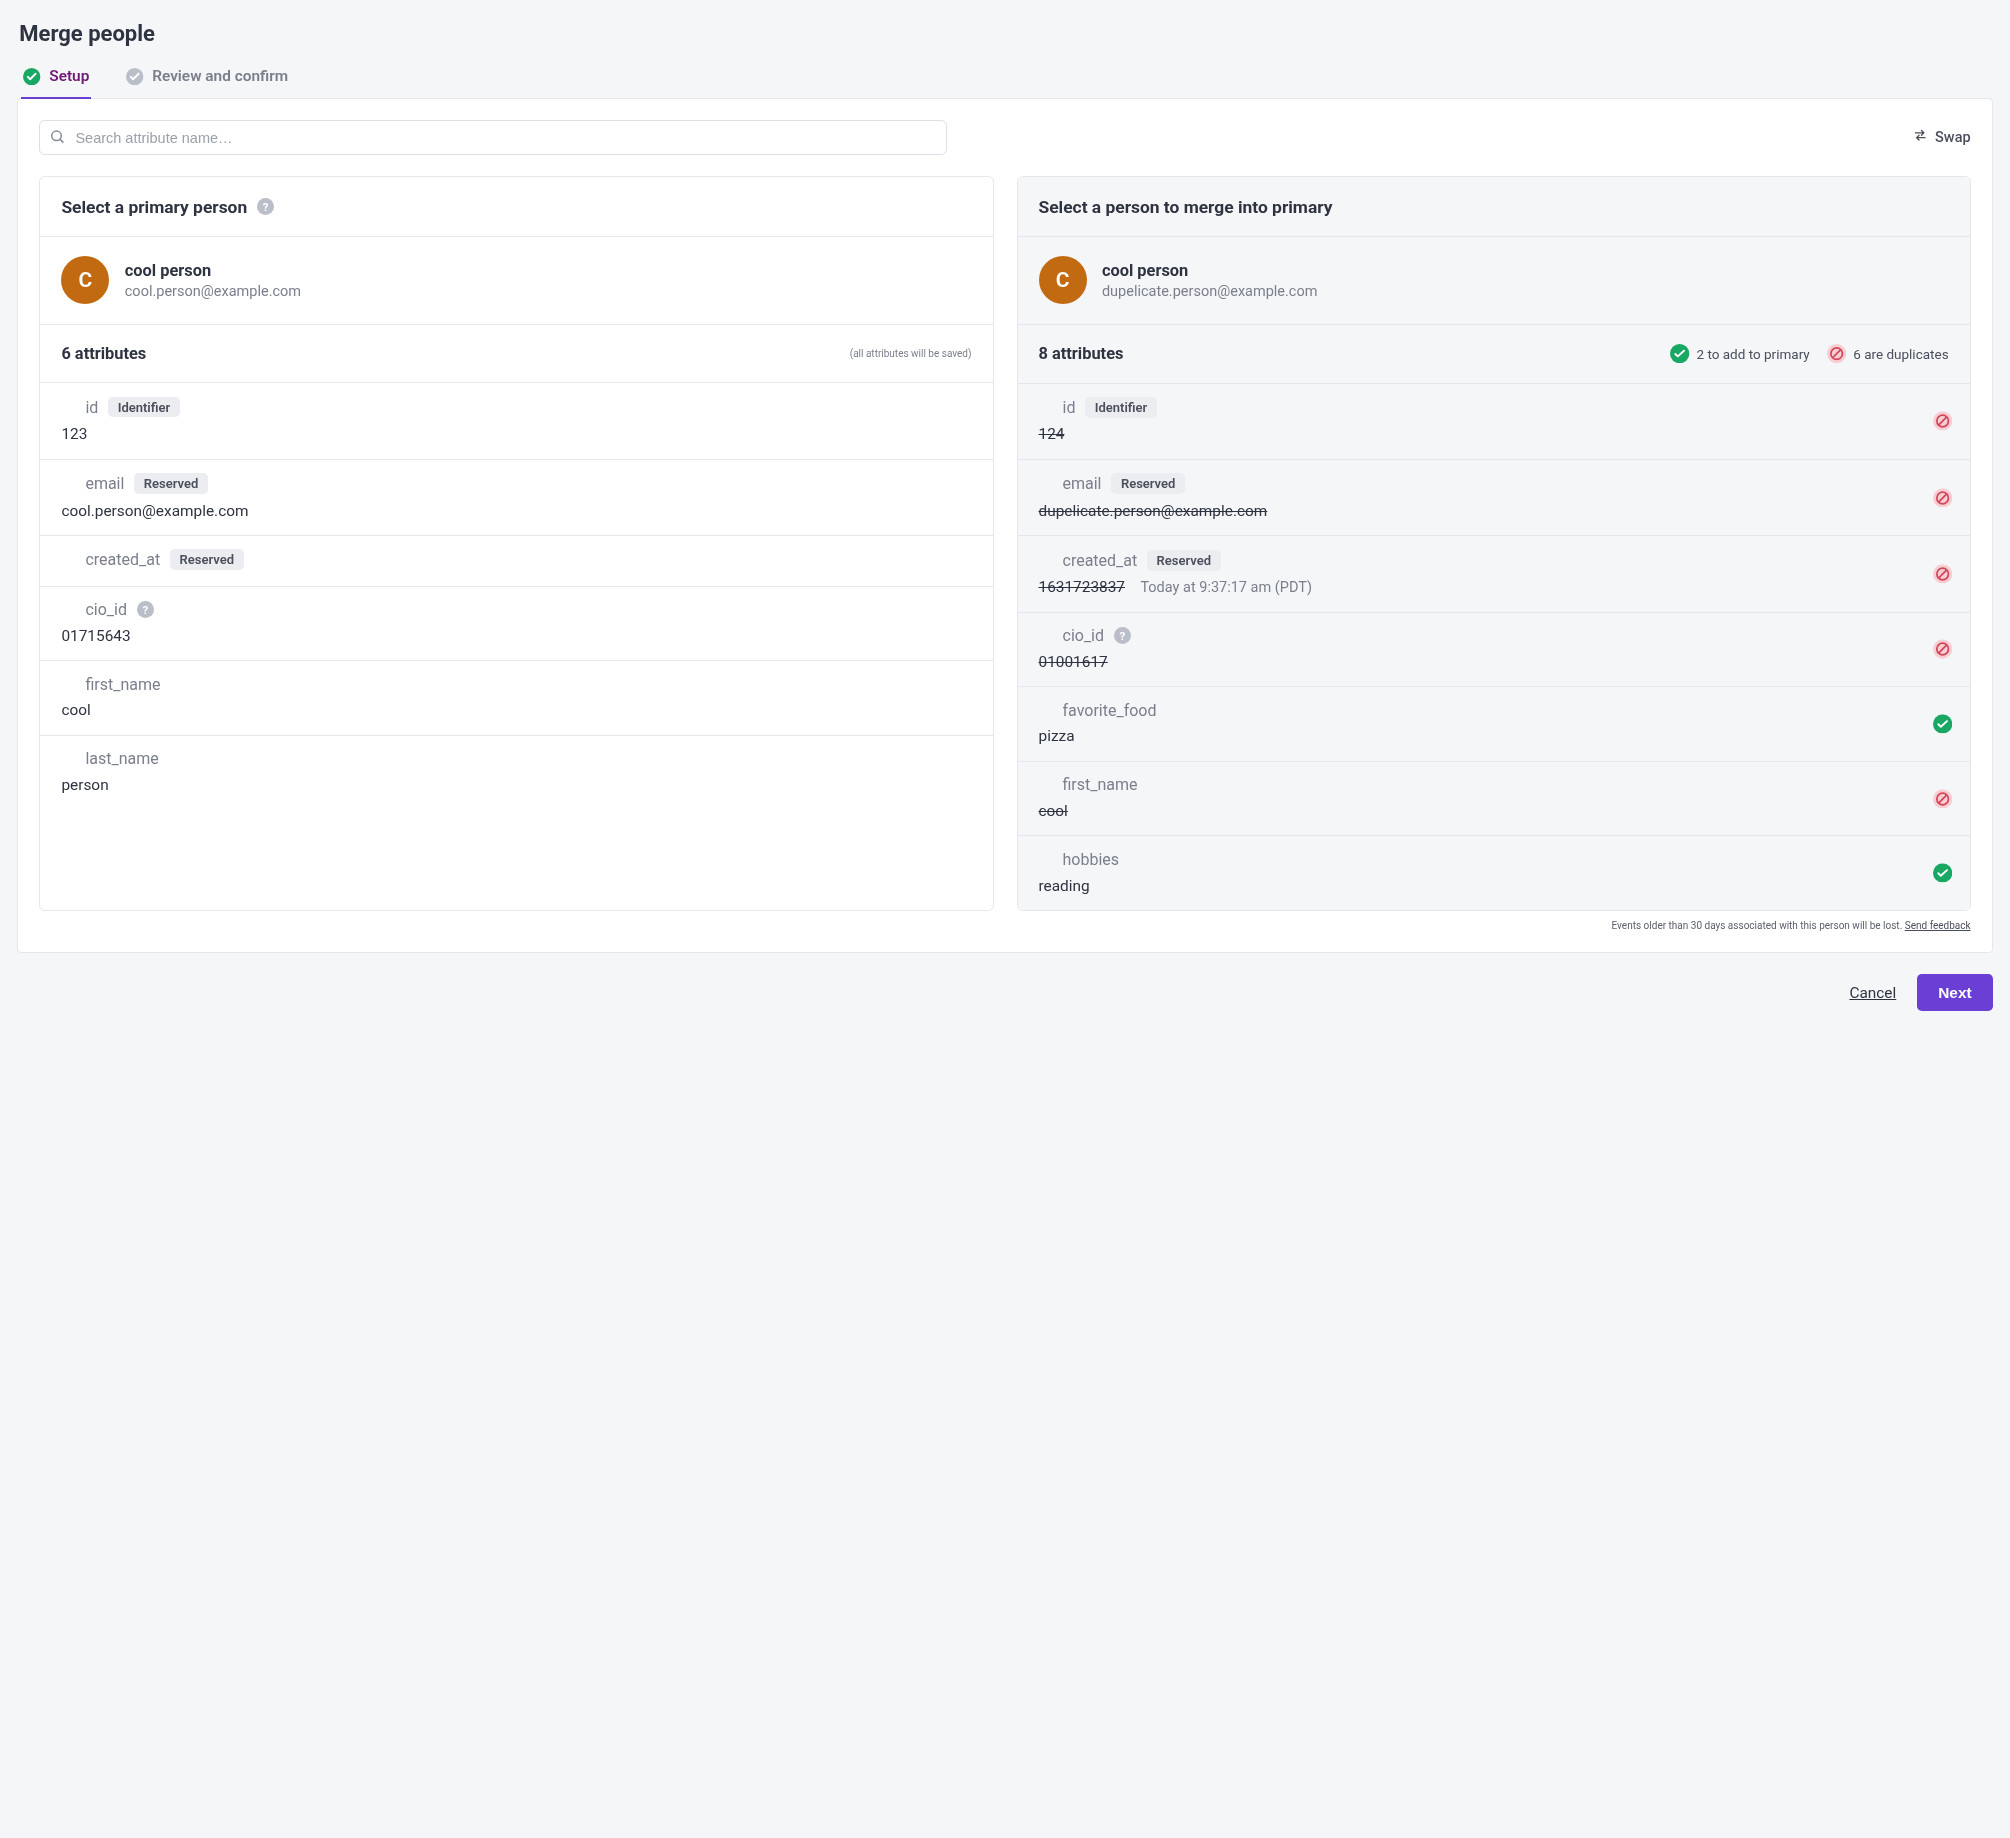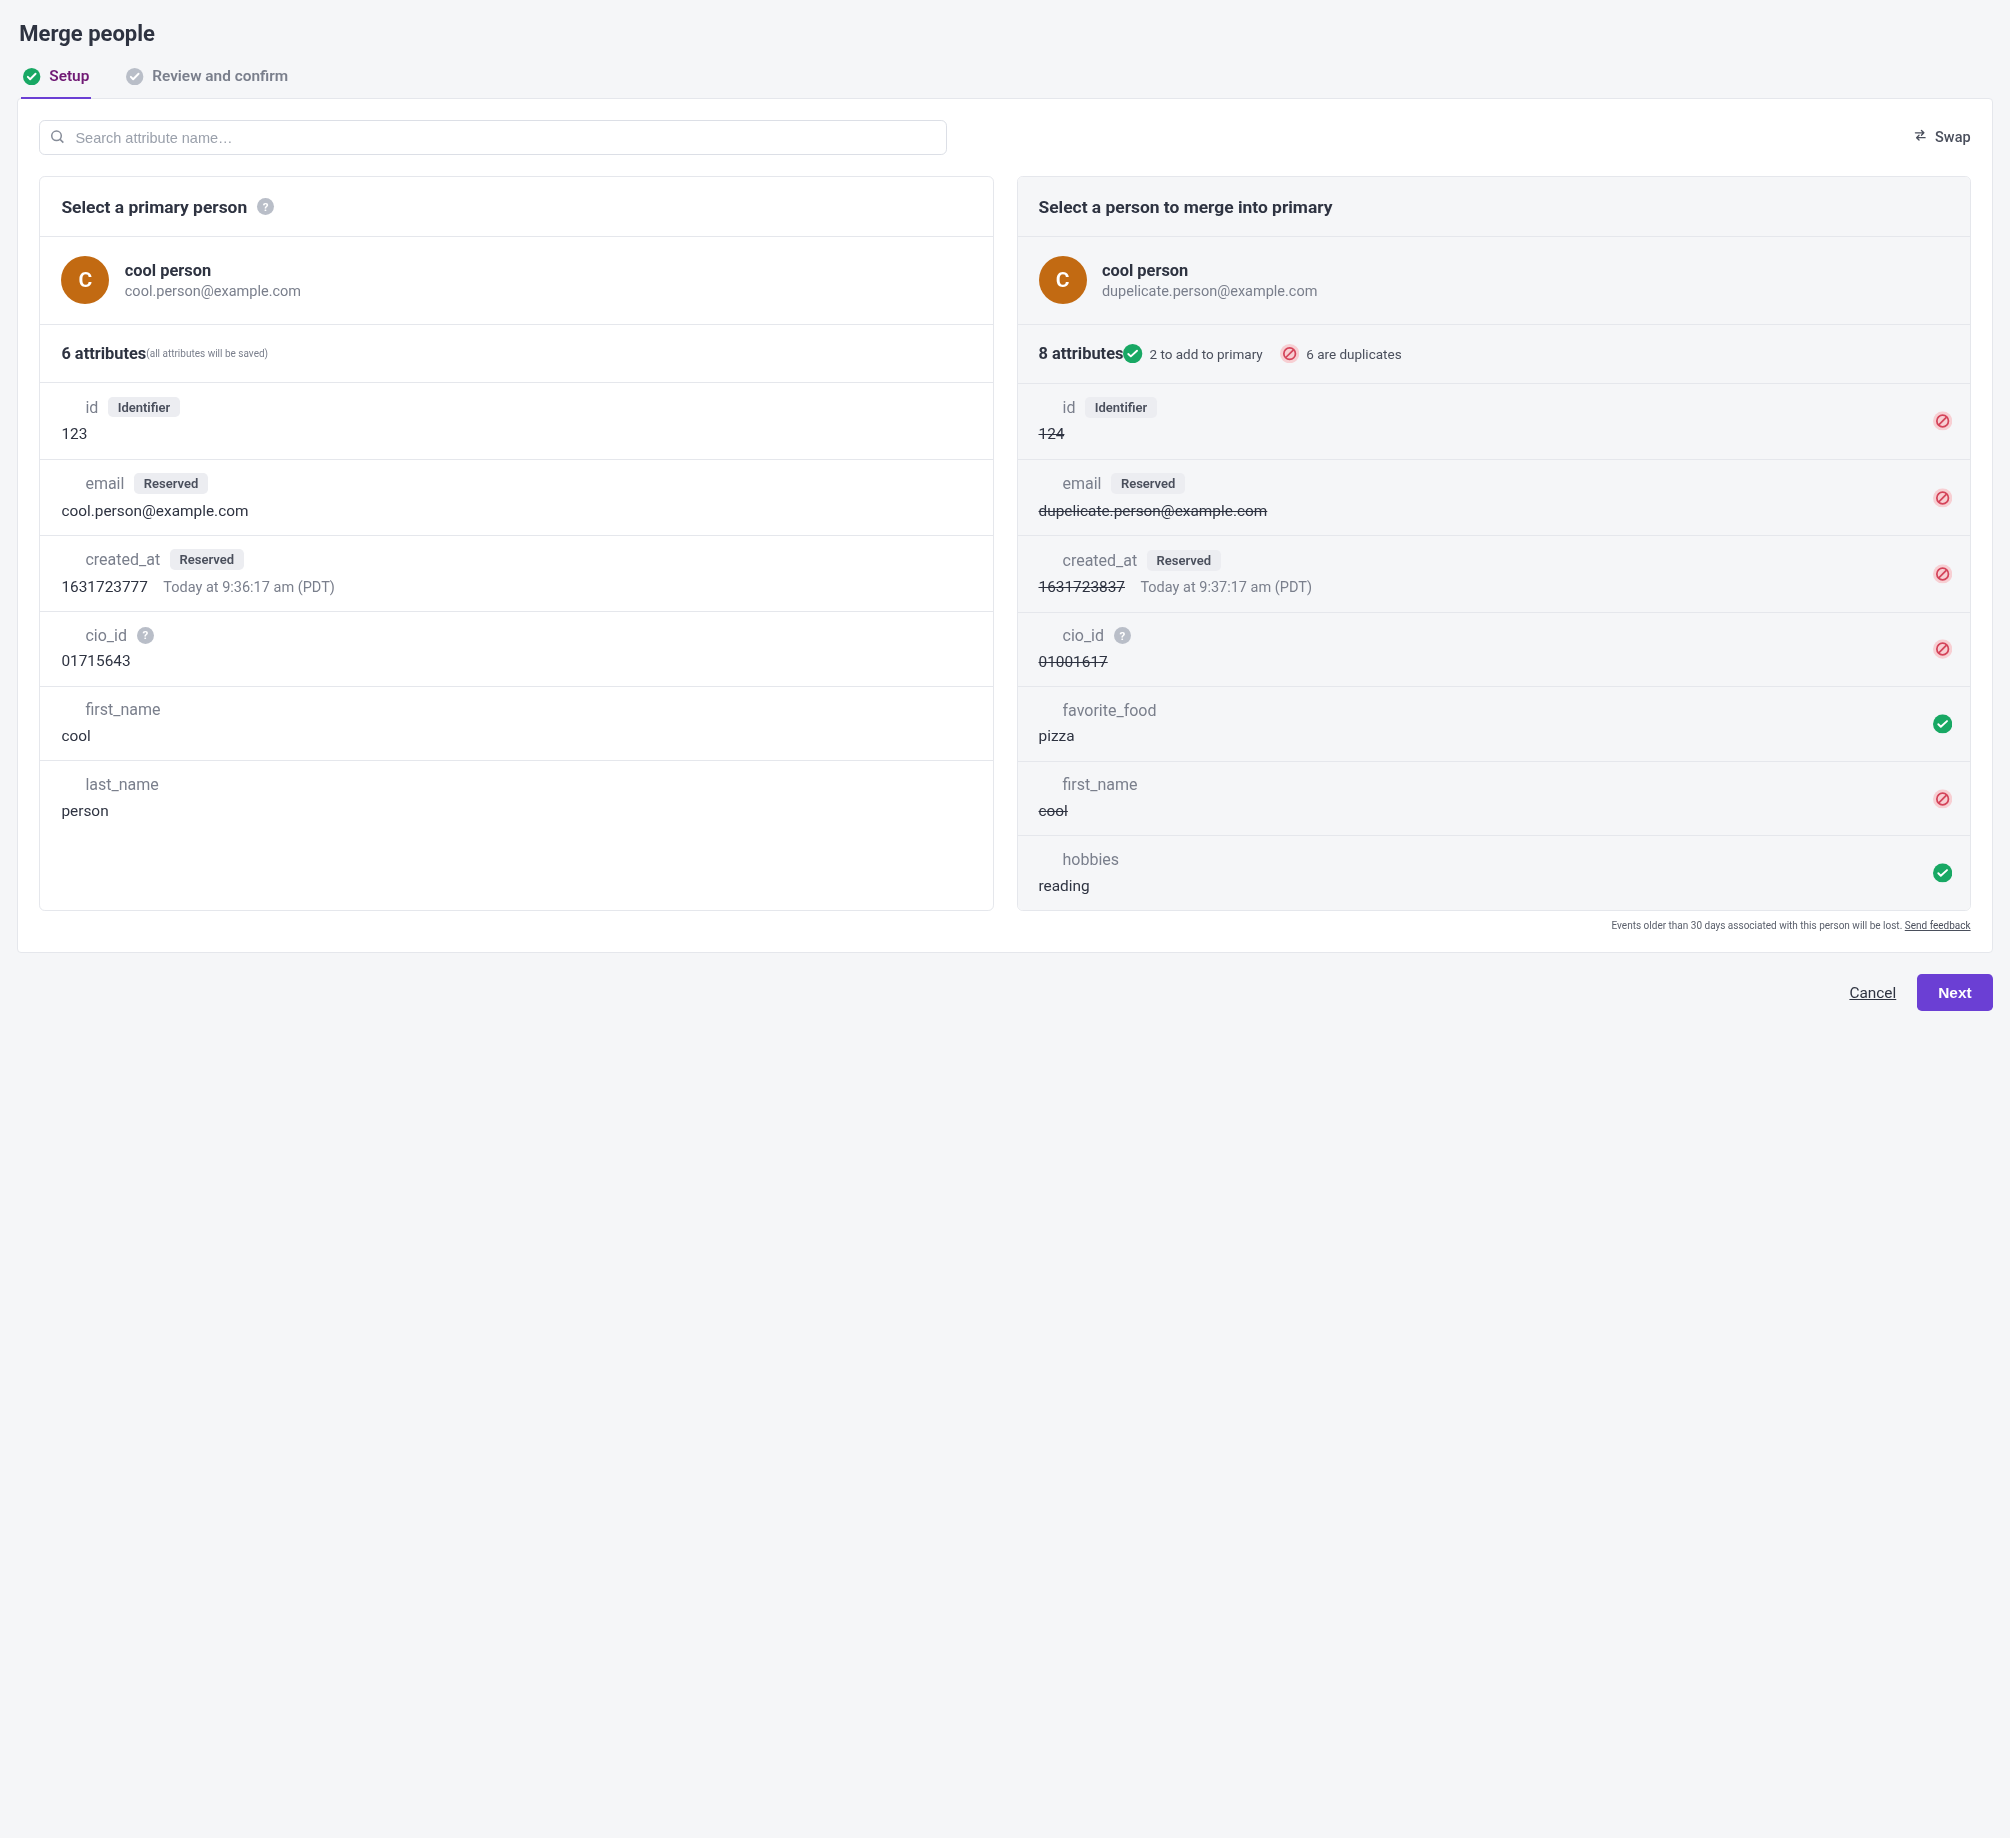--- a/index.html
+++ b/index.html
@@ -111,21 +111,21 @@
 }
 .avatar {
   width:48px; height:48px; border-radius:50%;
   background:#c26a12; color:#fff;
   display:flex; align-items:center; justify-content:center;
   font-size:21px; font-weight:600;
 }
 .person-name { font-size:16.4px; font-weight:700; color:#2e3341; }
 .person-email { font-size:14.5px; color:#7a7f8c; margin-top:2.9px; }
 .attr-summary {
-  display:flex; align-items:center; justify-content:flex-start;
+  display:flex; align-items:center; justify-content:space-between;
   padding: 19.3px 21px;
   border-bottom:1px solid #e5e7ec;
 }
 .attr-summary h4 { font-size:16.4px; font-weight:700; }
 .attr-note { color:#7a7f8c; font-size:10px; }
 .badges { display:flex; align-items:center; gap:17.4px; font-size:13.5px; color:#4a4f5c;}
 .badges .b { display:flex; align-items:center; gap:6.8px; }
 .attr-row {
   padding: 13.5px 21px 15.4px 21px;
   border-bottom:1px solid #e5e7ec;
@@ -245,24 +245,20 @@
               </div>
               <div class="attr-val">
                 <span>cool.person@example.com</span>
               </div>
             </div>
             <div class="attr-row">
               <div class="attr-key-line">
                 <span class="attr-key">created_at</span>
                 <span class="chip">Reserved</span>
               </div>
-              <div class="attr-val">
-                <span>1631723777</span>
-                <span class="secondary-text">Today at 9:36:17 am (PDT)</span>
-              </div>
             </div>
             <div class="attr-row">
               <div class="attr-key-line">
                 <span class="attr-key">cio_id</span>
                 <span class="help-dot">?</span>
               </div>
               <div class="attr-val">
                 <span>01715643</span>
               </div>
             </div>

